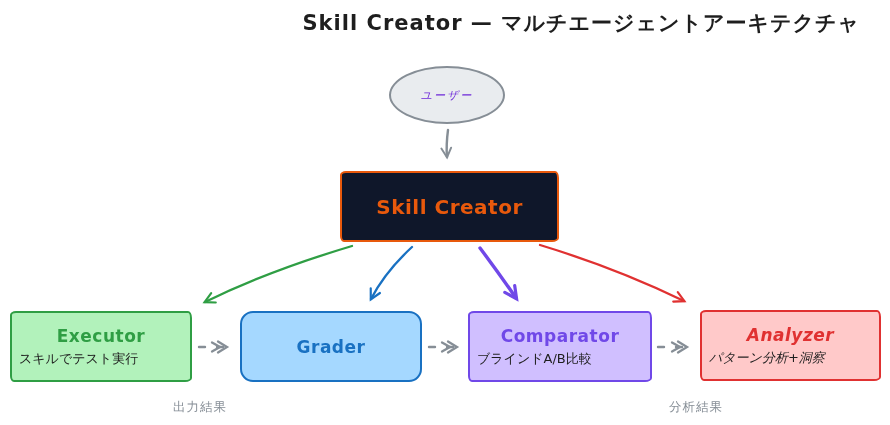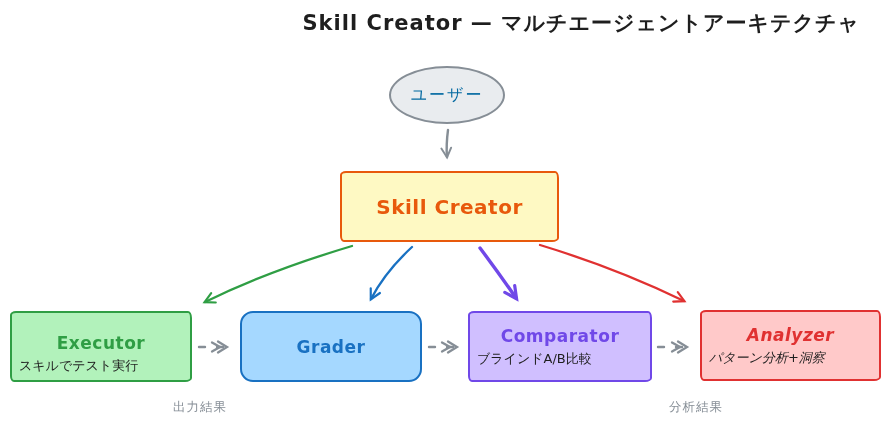--- a/index.html
+++ b/index.html
@@ -32,23 +32,24 @@
     justify-content: center;
   }
   .node-ellipse {
     left: 389px; top: 66px;
     width: 116px; height: 58px;
     border: 2.5px solid #868e96;
     background: #e9ecef;
     border-radius: 50%;
   }
   .node-ellipse .node-label {
-    font-size: 16px;
-    color: #0369a1;
+    font-size: 11px;
+    color: #6d28d9;
     letter-spacing: 2px;
+    font-style: italic;
   }
   .node-rect {
     border: 2.5px solid;
     border-radius: 6px 4px 7px 4px / 4px 7px 4px 6px;
   }
   .node-skill {
     left: 340px; top: 171px;
     width: 219px; height: 71px;
   }
   .node-skill .node-title {
@@ -135,25 +136,25 @@
 
     <path d="M429 347 L456 347" fill="none" stroke="#868e96" stroke-width="2.4" stroke-linecap="round" stroke-dasharray="6 12" marker-end="url(#ah-gray-double)"></path>
 
     <path d="M658 347 L686 347" fill="none" stroke="#868e96" stroke-width="2.4" stroke-linecap="round" stroke-dasharray="6 12" marker-end="url(#ah-gray-double)"></path>
   </svg>
 
   <div class="node node-ellipse" style="background: rgb(233, 236, 239); border-color: rgb(134, 142, 150);">
     <span class="node-label">ユーザー</span>
   </div>
 
-  <div class="node node-rect node-skill" style="background: #fef9c3; border-color: rgb(232, 89, 12);">
+  <div class="node node-rect node-skill" style="background: #0f172a; border-color: rgb(232, 89, 12);">
     <span class="node-title" style="color: rgb(232, 89, 12);">Skill Creator</span>
   </div>
 
-  <div class="node node-rect node-bottom node-executor" style="background: rgb(178, 242, 187); border-color: rgb(47, 158, 68); justify-content: flex-end;">
+  <div class="node node-rect node-bottom node-executor" style="background: rgb(178, 242, 187); border-color: rgb(47, 158, 68);">
     <div class="node-title" style="color: rgb(47, 158, 68);">Executor</div>
     <div class="node-sub">スキルでテスト実行</div>
   </div>
 
   <div class="node node-rect node-bottom node-grader" style="background: rgb(165, 216, 255); border-color: rgb(25, 113, 194); border-radius: 13px;">
     <div class="node-title" style="color: rgb(25, 113, 194);">Grader</div>
   </div>
 
   <div class="node node-rect node-bottom node-comparator" style="background: rgb(208, 191, 255); border-color: rgb(112, 72, 232); text-align: center;">
     <div class="node-title" style="color: rgb(112, 72, 232);">Comparator</div>

